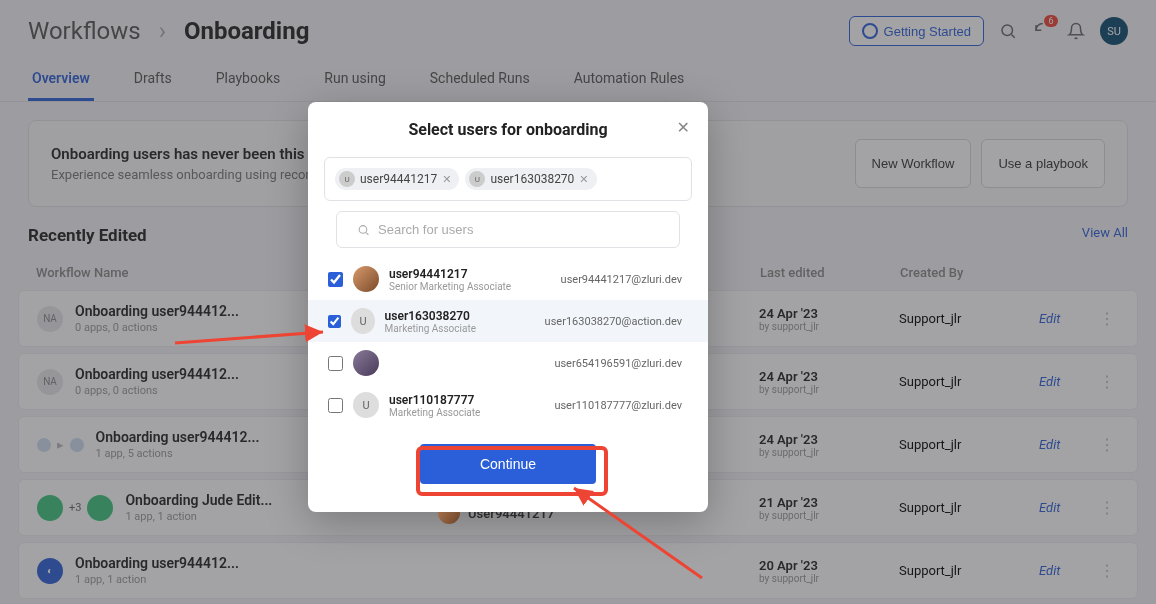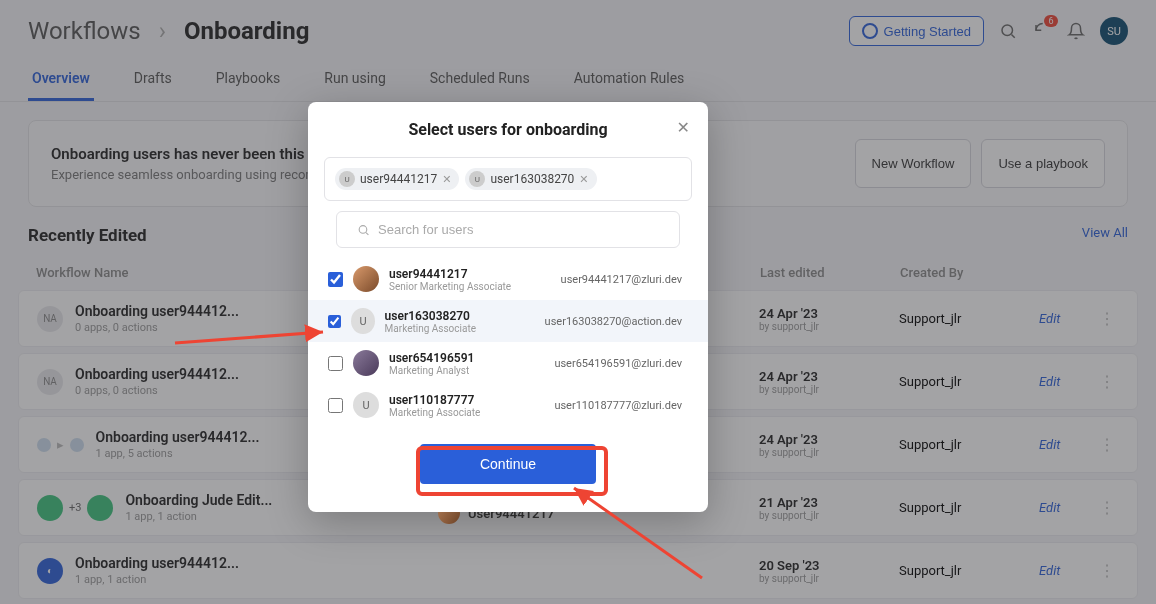--- a/index.html
+++ b/index.html
@@ -237,21 +237,21 @@
 
   <div class="trow">
     <div class="col-name">
       <span class="round-icon round-blue" style="color:#fff">◐</span>
       <div>
         <div class="wf-name">Onboarding user944412...</div>
         <div class="wf-sub">1 app, 1 action</div>
       </div>
     </div>
     <div class="col-edited">
-        <div class="date">20 Sep '23</div>
+        <div class="date">20 Apr '23</div>
         <div class="by">by support_jlr</div>
       </div>
     <div class="col-created">Support_jlr</div>
     <div class="col-action"><a>Edit</a></div>
     <div class="col-menu kebab">⋮</div>
   </div>
 </div>
 
 <div class="overlay"></div>
 
@@ -302,24 +302,20 @@
       <span class="uav">U</span>
       <div class="uname">
           <div class="n">user163038270</div>
           <div class="r">Marketing Associate</div>
         </div>
       <div class="uemail">user163038270@action.dev</div>
     </div>
     <div class="urow">
       <input type="checkbox" style="">
       <span class="uav photo2"></span>
-      <div class="uname">
-          <div class="n">user654196591</div>
-          <div class="r">Marketing Analyst</div>
-        </div>
       <div class="uemail">user654196591@zluri.dev</div>
     </div>
     <div class="urow">
       <input type="checkbox" style="">
       <span class="uav">U</span>
       <div class="uname">
           <div class="n">user110187777</div>
           <div class="r">Marketing Associate</div>
         </div>
       <div class="uemail">user110187777@zluri.dev</div>

